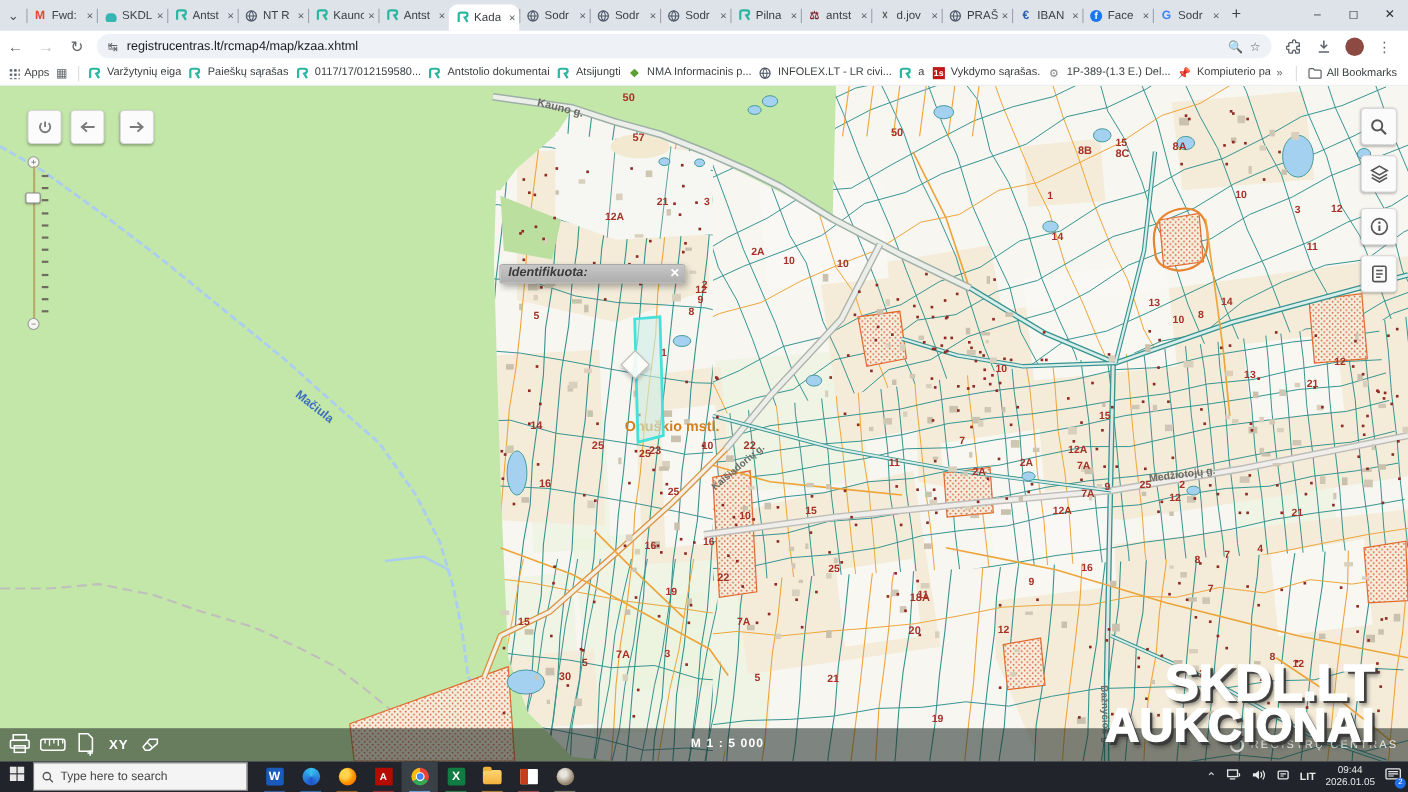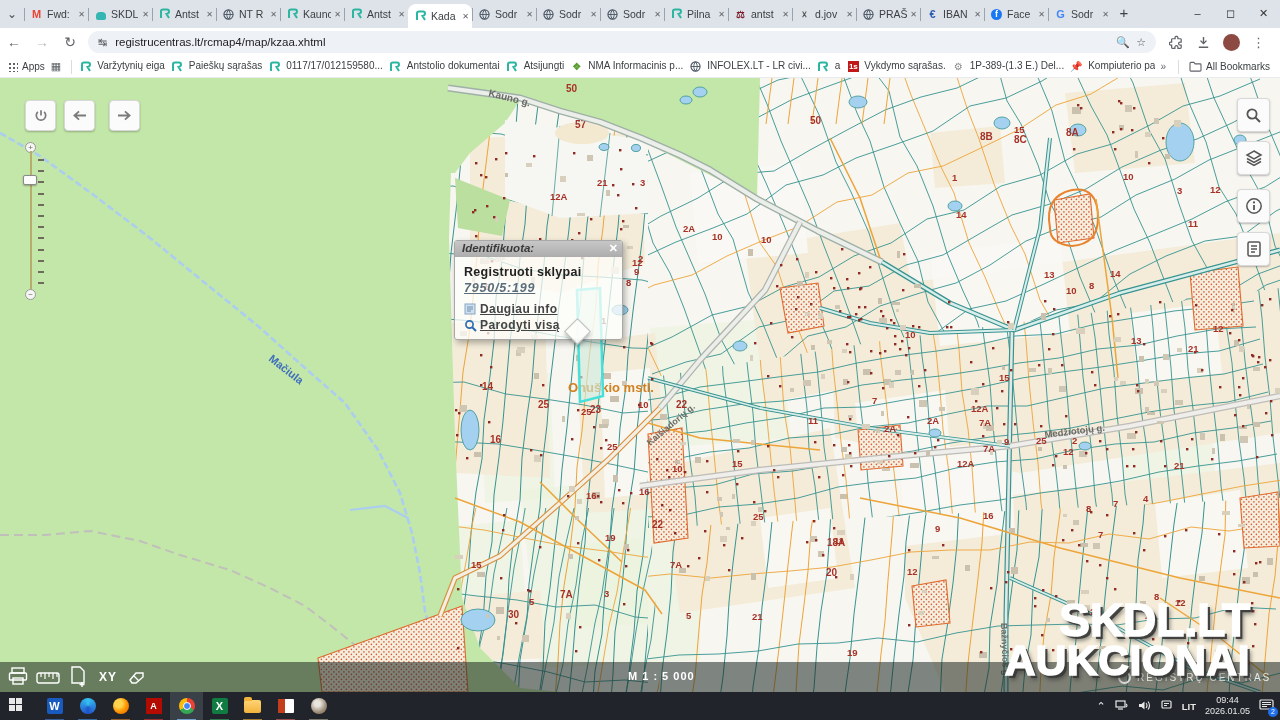--- a/index.html
+++ b/index.html
@@ -1312,37 +1312,20 @@
     </div>
   <div class="mapbtn rightbtn" style="top:154px">
       <svg width="18" height="18" viewBox="0 0 18 18">
         <rect x="3" y="2" width="12" height="14" rx="1.5" fill="none" stroke="#555" stroke-width="1.5"></rect>
         <path d="M6 6 H12 M6 9 H12 M6 12 H10" stroke="#555" stroke-width="1.4"></path>
       </svg>
     </div>
 
   <div class="popup">
     <div class="hd">Identifikuota: <span class="x">✕</span></div>
-    <div class="bd">
-      <div class="t1">Registruoti sklypai</div>
-      <div class="t2">7950/5:199</div>
-      <div style="height:5px"></div>
-      <div class="lnk"><span class="ic">
-            <svg width="12" height="12" viewBox="0 0 12 12">
-              <rect x="1" y="1" width="10" height="10" fill="#cfe0ee" stroke="#8aa5c0"></rect>
-              <path d="M3 4 H9 M3 6 H9 M3 8 H7" stroke="#6d8db0" stroke-width="1"></path>
-            </svg>
-          </span>Daugiau info</div>
-      <div class="lnk"><span class="ic">
-            <svg width="13" height="13" viewBox="0 0 13 13">
-              <circle cx="5.5" cy="5.5" r="3.6" fill="none" stroke="#2c6cb4" stroke-width="1.7"></circle>
-              <path d="M8.2 8.2 L12 12" stroke="#2c6cb4" stroke-width="2"></path>
-            </svg>
-          </span>Parodyti visą</div>
-    </div>
   </div>
   <div class="tail"></div>
 
   <div class="scalebar">
     <div class="sbic" style="left:8px"><svg width="20" height="18" viewBox="0 0 20 18">
           <rect x="4" y="1" width="12" height="5" fill="none" stroke="#fff" stroke-width="1.4"></rect>
           <rect x="1.5" y="6" width="17" height="7" rx="1" fill="none" stroke="#fff" stroke-width="1.4"></rect>
           <rect x="5" y="11" width="10" height="6" fill="none" stroke="#fff" stroke-width="1.4"></rect>
         </svg></div>
     <div class="sbic" style="left:36px;top:8px"><svg width="24" height="12" viewBox="0 0 24 12">
@@ -1363,20 +1346,24 @@
   </div>
 </div>
 
 <div class="wm">
     <div class="l1">SKDL.LT</div>
     <div class="l2">AUKCIONAI</div>
   </div>
 
 <div class="taskbar">
   <div class="start"><span class="winlogo"><i style="left:0;top:0"></i><i style="right:0;top:0"></i><i style="left:0;bottom:0"></i><i style="right:0;bottom:0"></i></span></div>
+  <div class="searchbox"><svg width="11" height="11" viewBox="0 0 12 12">
+        <circle cx="5" cy="5" r="3.6" fill="none" stroke="#555" stroke-width="1.3"></circle>
+        <path d="M7.8 7.8 L11 11" stroke="#555" stroke-width="1.3"></path>
+      </svg>Type here to search</div>
   <div style="width:8px"></div>
   <div class="tbi">
       <span style="width:16px;height:16px;background:#185abd;color:#fff;font-size:11px;font-weight:bold;text-align:center;line-height:16px;border-radius:2px">W</span>
       <span class="ul" style="background:#3c66a8"></span>
     </div>
   <div class="tbi">
       <span style="width:16px;height:16px;border-radius:50%;background:conic-gradient(#35c1f1,#2052cb,#35c1f1)"></span>
       <span class="ul" style="background:#3b77b8"></span>
     </div>
   <div class="tbi">

